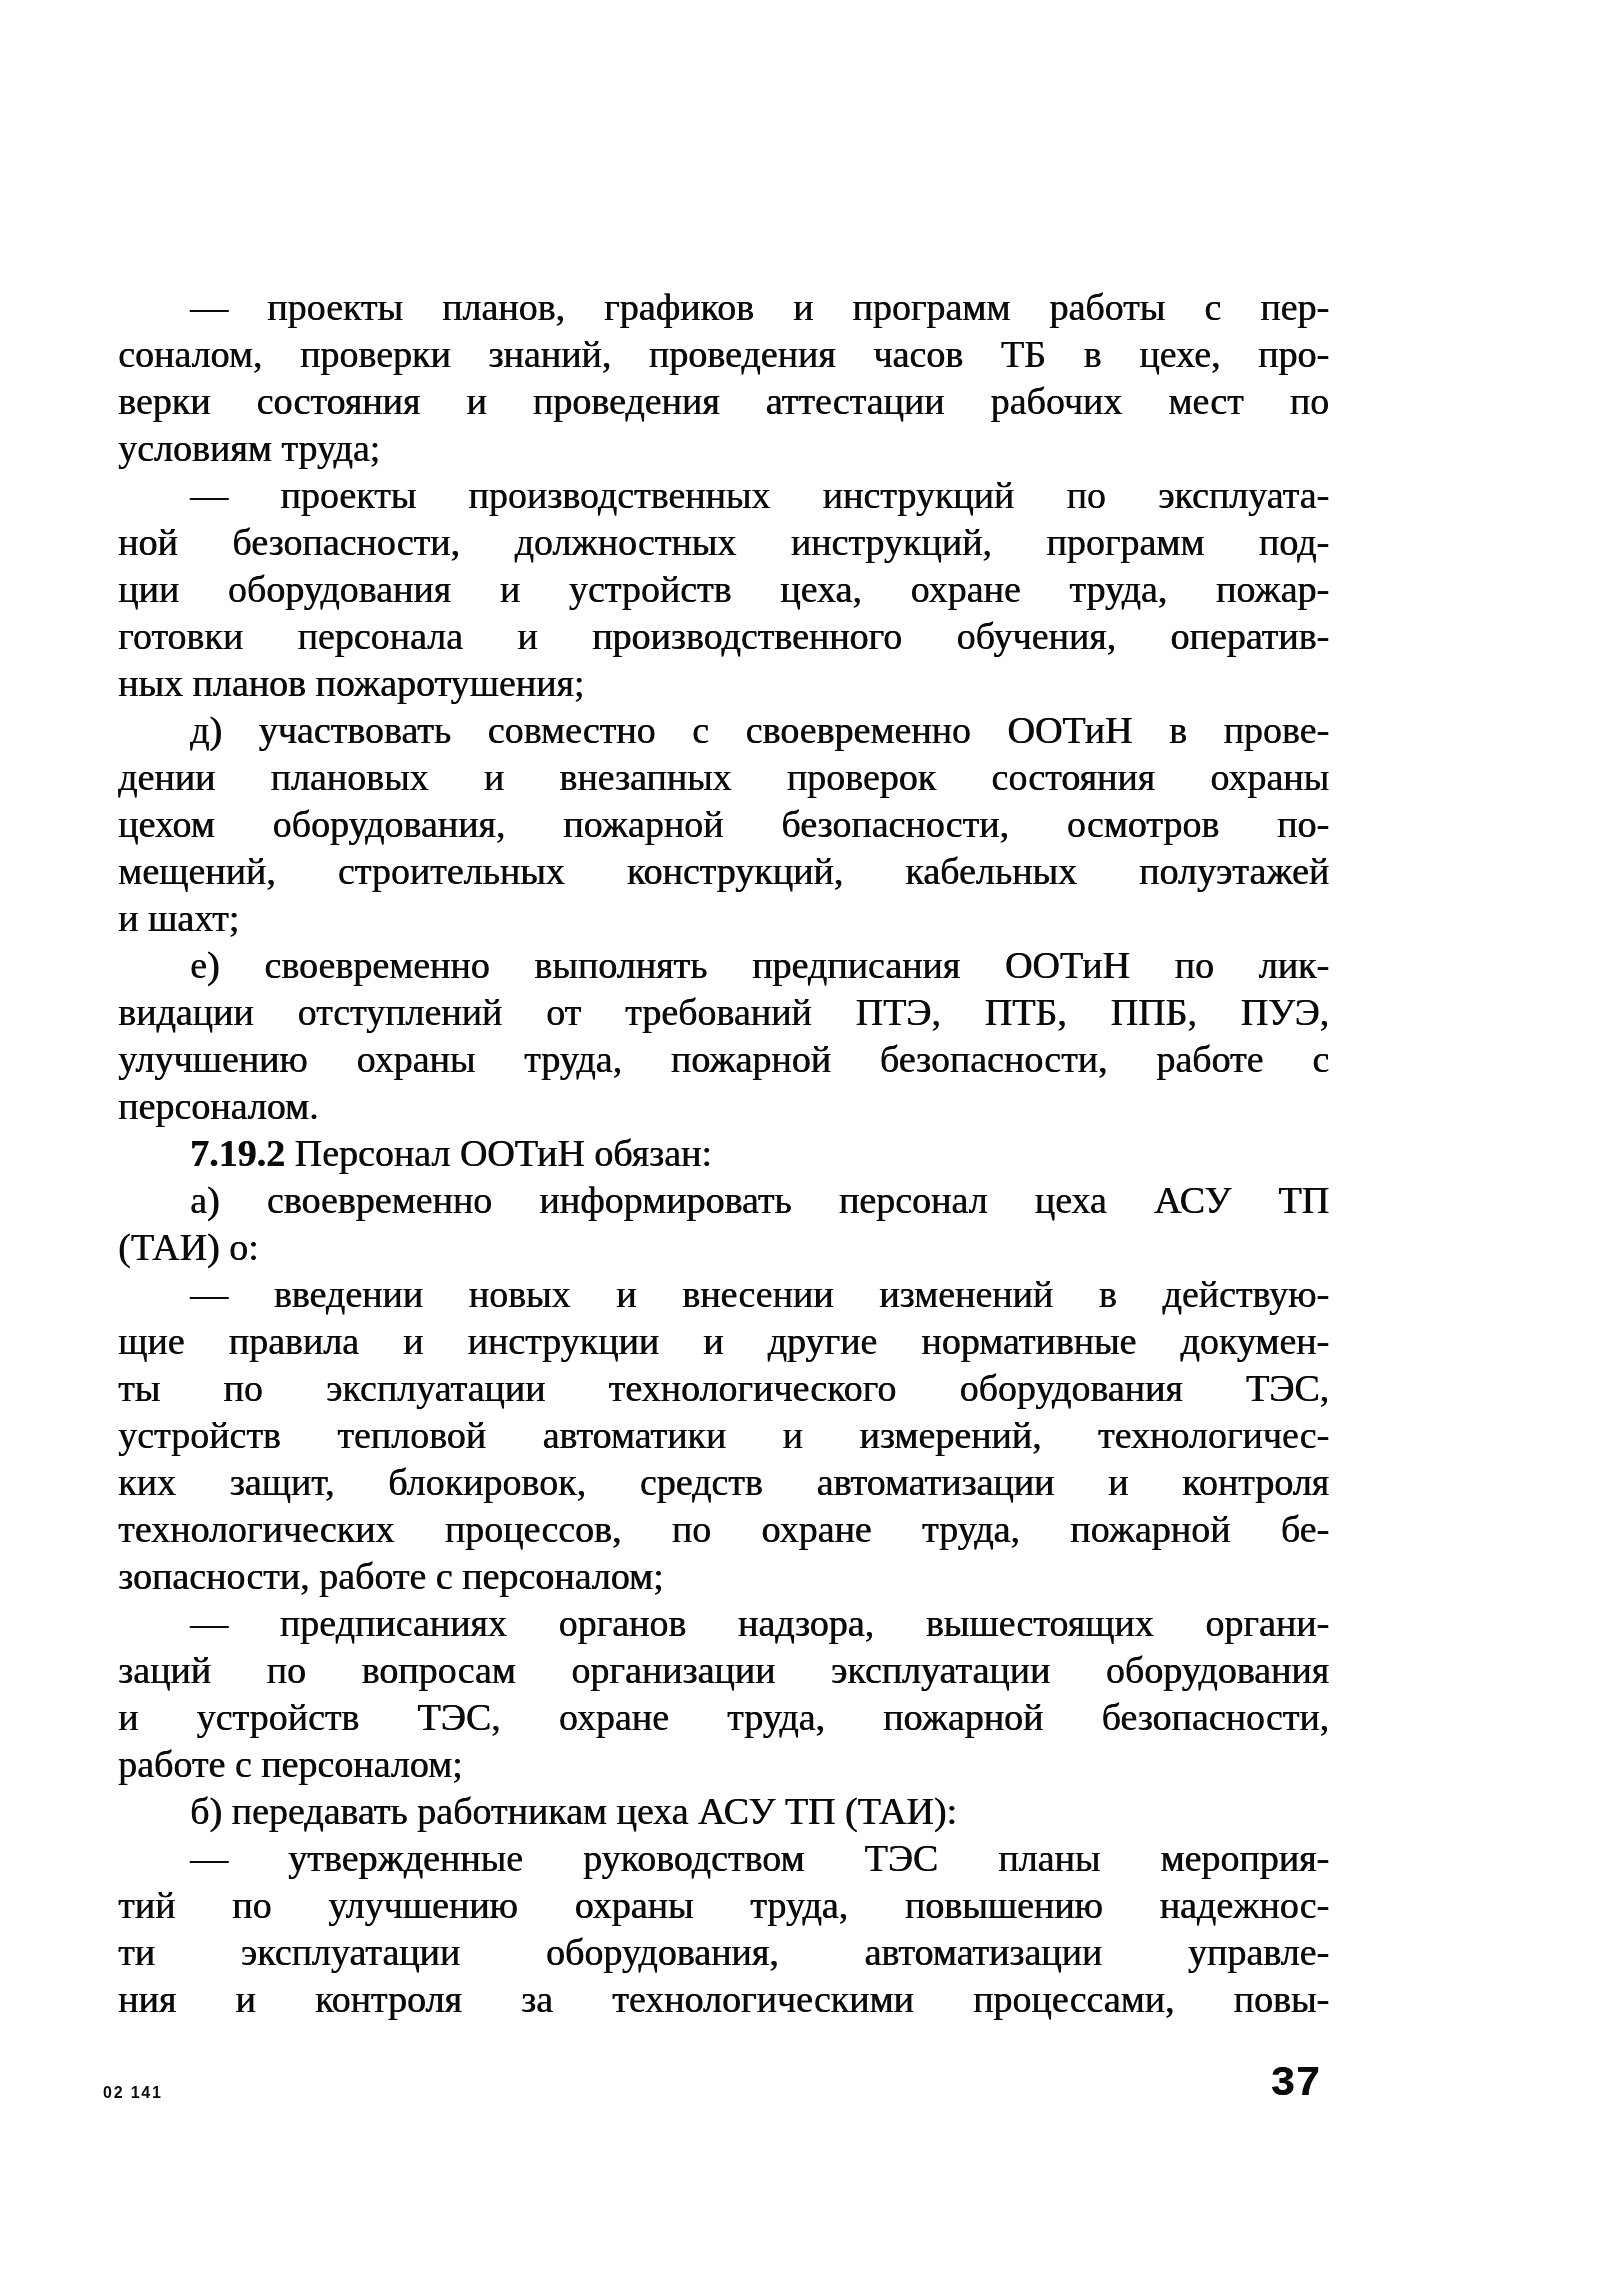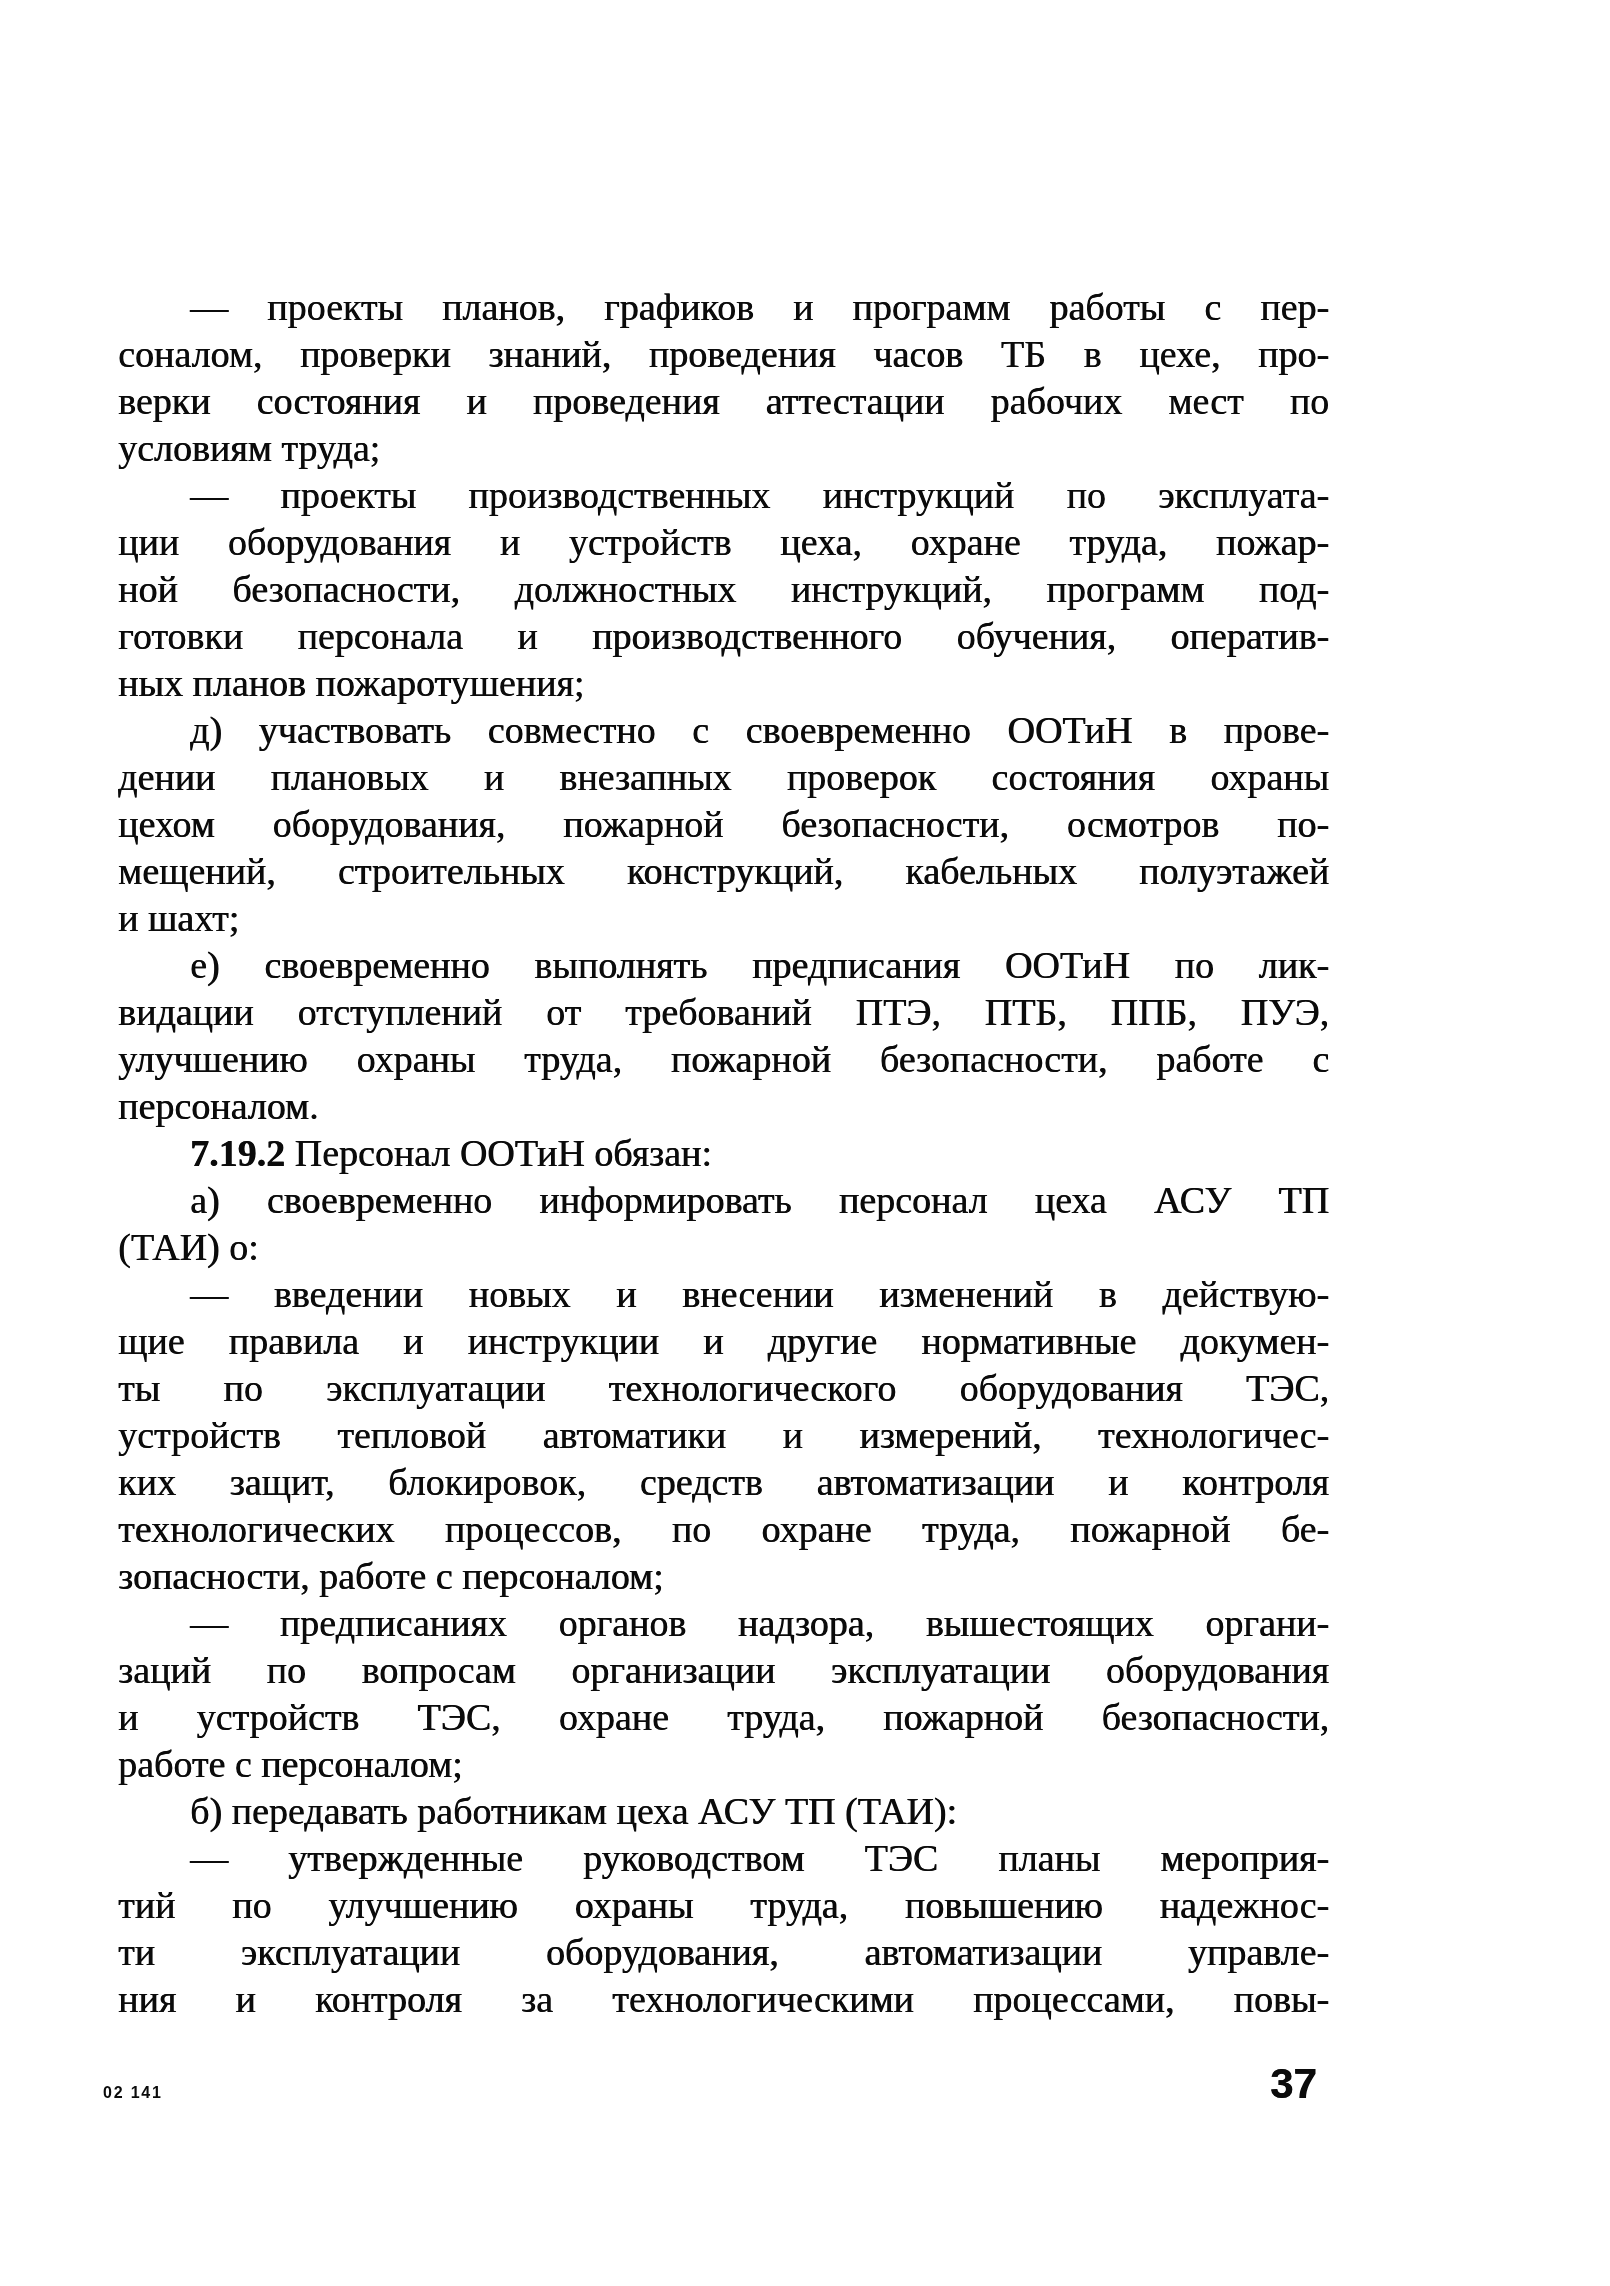--- a/index.html
+++ b/index.html
@@ -48,39 +48,39 @@
     font-weight: bold;
     font-size: 16px;
     letter-spacing: 1.8px;
     color: #0b0b0b;
     text-align: center;
   }
   .page-number {
     position: absolute;
     left: 1270px;
     top: 2060px;
-    font-family: Liberation Sans, sans-serif;
+    font-family: Liberation Mono, monospace;
     font-weight: bold;
     font-size: 42px;
     color: #0b0b0b;
     text-shadow: 0.6px 0 0 currentColor;
   }
 </style>
 </head>
 <body>
 
 <div class="page">
   <div class="text-block">
       <div class="line para-first">— проекты планов, графиков и программ работы с пер-</div>
       <div class="line">соналом, проверки знаний, проведения часов ТБ в цехе, про-</div>
       <div class="line">верки состояния и проведения аттестации рабочих мест по</div>
       <div class="line para-last">условиям труда;</div>
       <div class="line para-first">— проекты производственных инструкций по эксплуата-</div>
+      <div class="line">ной безопасности, должностных инструкций, программ под-</div>
       <div class="line">ции оборудования и устройств цеха, охране труда, пожар-</div>
-      <div class="line">ной безопасности, должностных инструкций, программ под-</div>
       <div class="line">готовки персонала и производственного обучения, оператив-</div>
       <div class="line para-last">ных планов пожаротушения;</div>
       <div class="line para-first">д) участвовать совместно с своевременно ООТиН в прове-</div>
       <div class="line">дении плановых и внезапных проверок состояния охраны</div>
       <div class="line">цехом оборудования, пожарной безопасности, осмотров по-</div>
       <div class="line">мещений, строительных конструкций, кабельных полуэтажей</div>
       <div class="line para-last">и шахт;</div>
       <div class="line para-first">е) своевременно выполнять предписания ООТиН по лик-</div>
       <div class="line">видации отступлений от требований ПТЭ, ПТБ, ППБ, ПУЭ,</div>
       <div class="line">улучшению охраны труда, пожарной безопасности, работе с</div>

